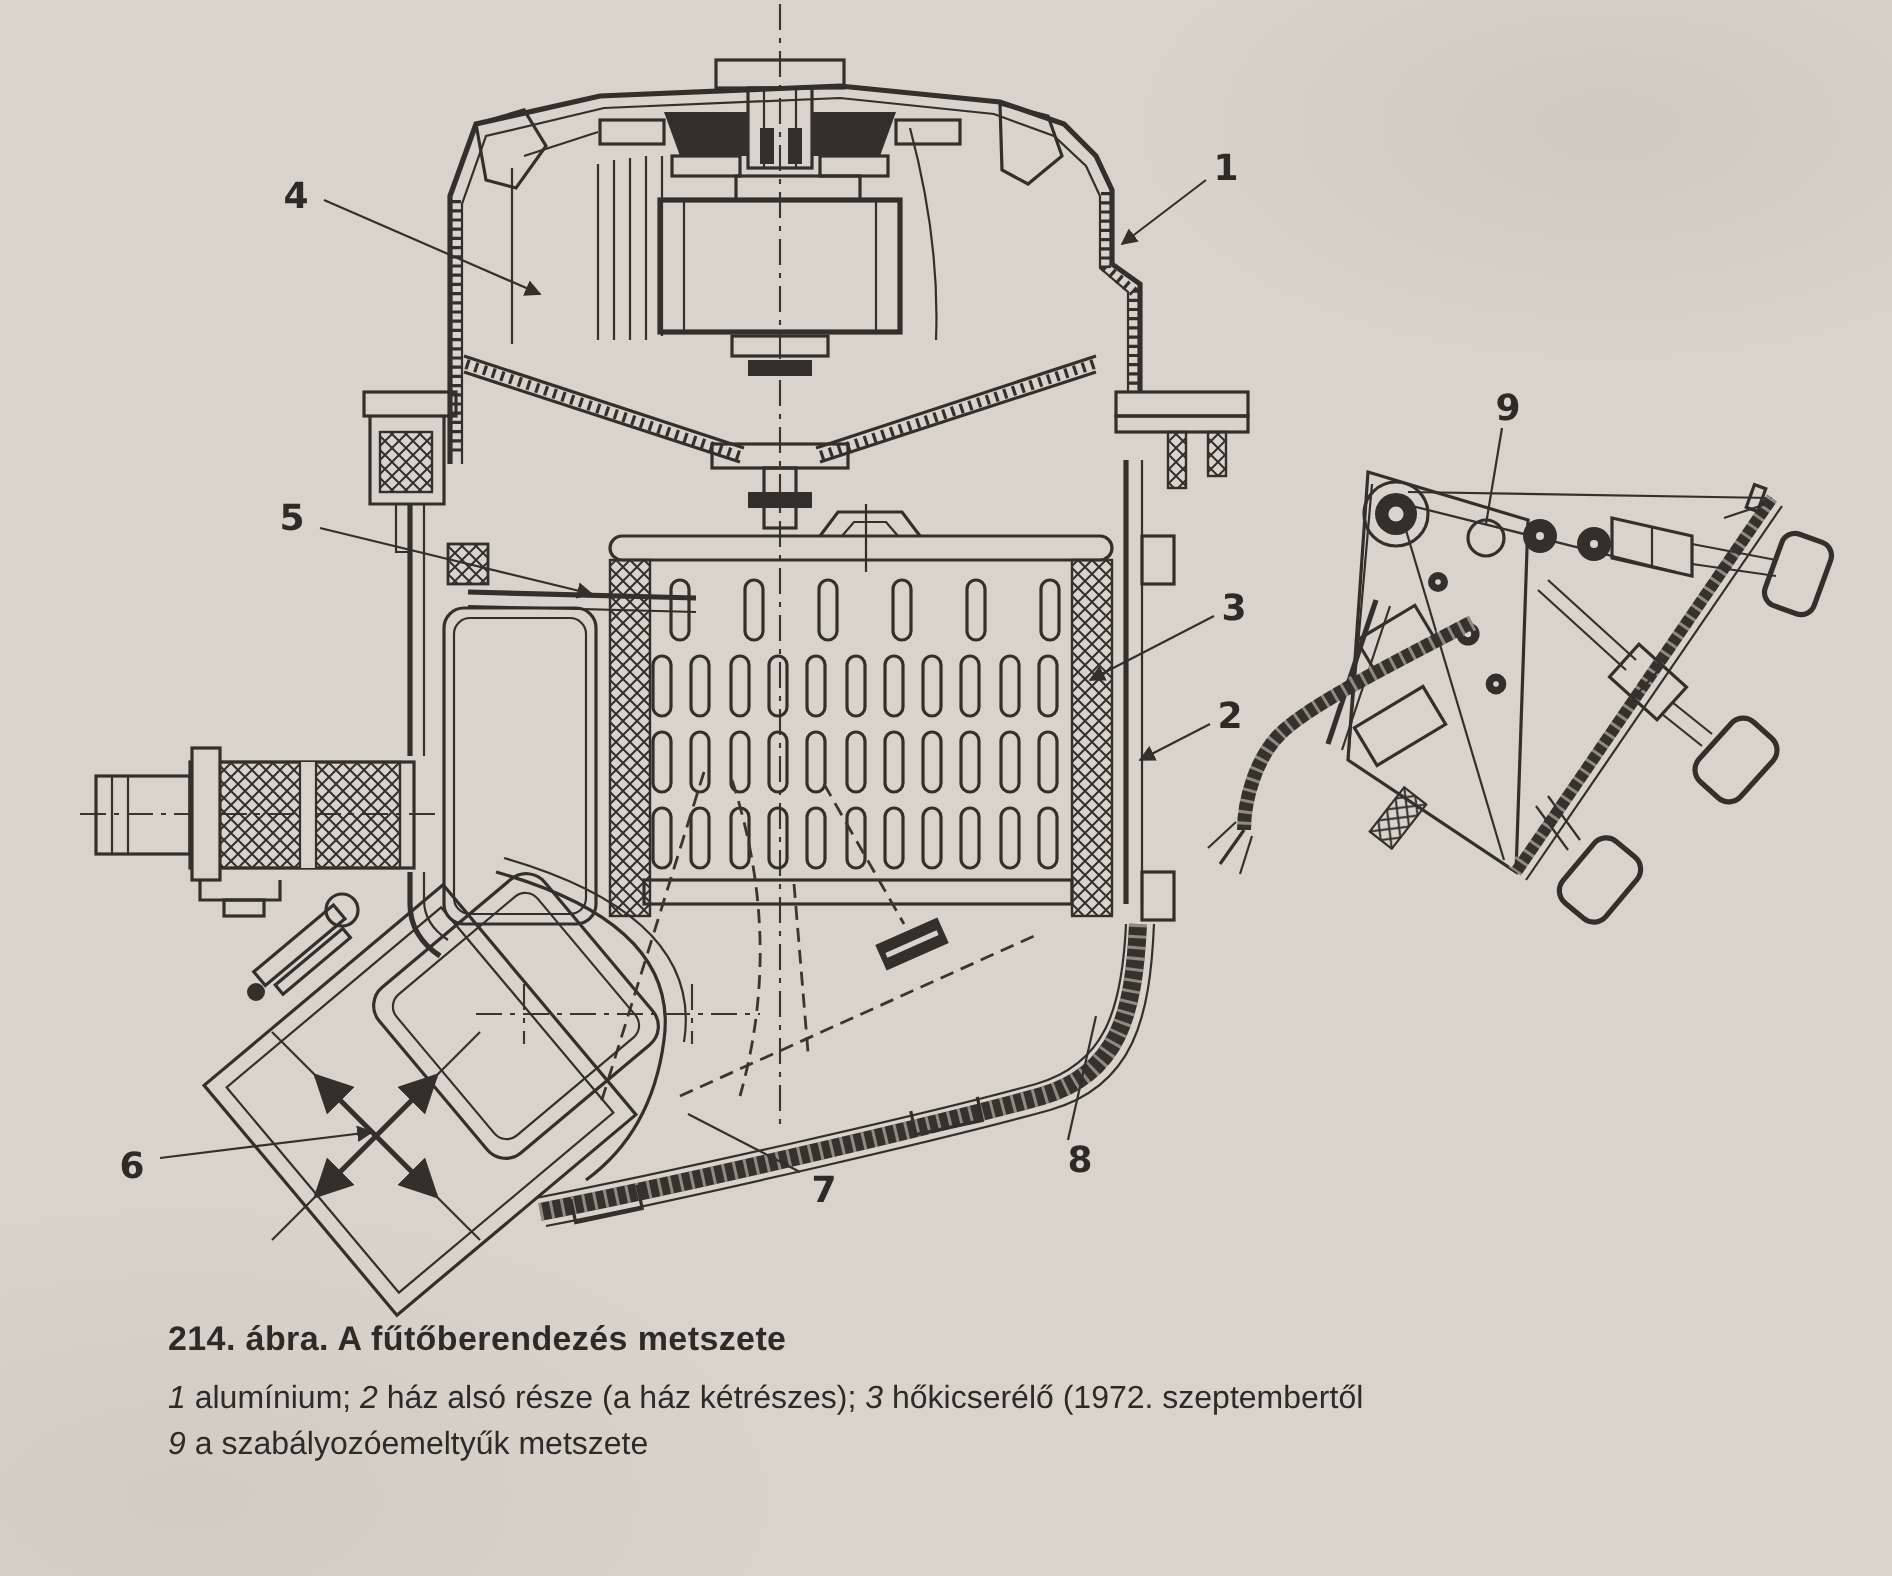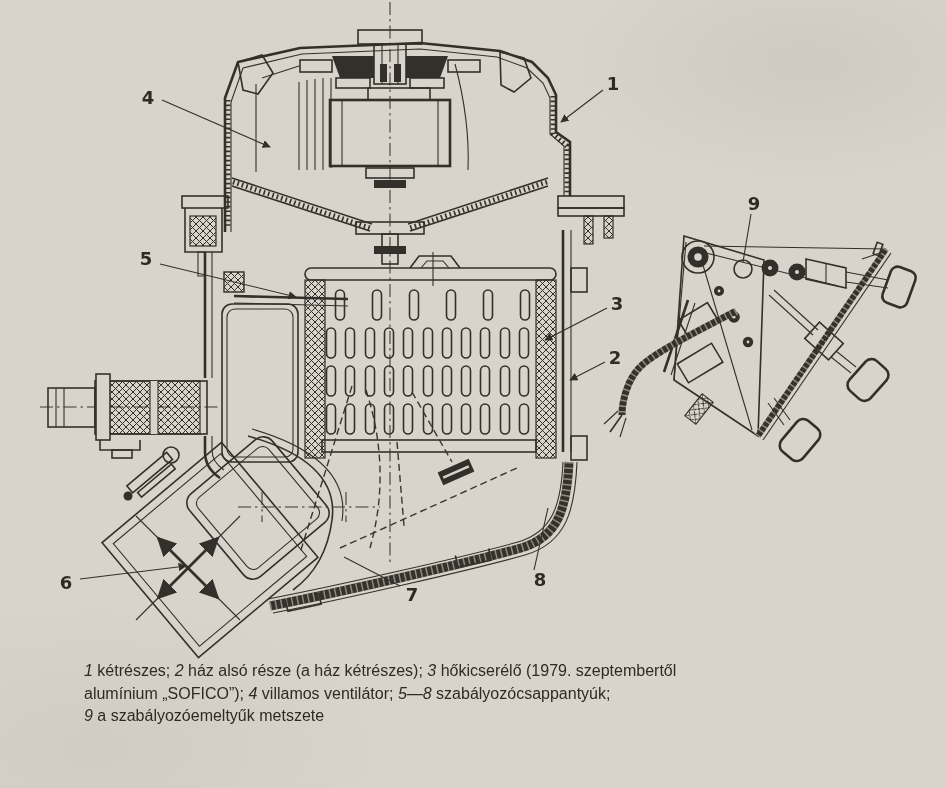--- a/index.html
+++ b/index.html
@@ -374,18 +374,18 @@
 
     <line x1="534" y1="570" x2="548" y2="508" class="th"></line>
     <text x="540" y="586" class="callout">8</text>
 
     <line x1="751" y1="214" x2="743" y2="262" class="th"></line>
     <text x="754" y="210" class="callout">9</text>
   </g>
 </svg>
 
 <div class="caption">
-  <div class="cap-line"><i>1</i><span> kétrészes; </span><i>2</i><span> ház alsó része (a ház kétrészes); </span><i>3</i><span> hőkicserélő (1979. szeptembertől</span></div>
-  <div class="cap-line"><span>alumínium „SOFICO”); </span><i>4</i><span> villamos ventilátor; </span><i>5—8</i><span> szabályozócsappantyúk;</span></div>
+  <div class="cap-title">214. ábra. A fűtőberendezés metszete</div>
+  <div class="cap-line"><i>1</i><span> alumínium; </span><i>2</i><span> ház alsó része (a ház kétrészes); </span><i>3</i><span> hőkicserélő (1972. szeptembertől</span></div>
   <div class="cap-line"><i>9</i><span> a szabályozóemeltyűk metszete</span></div>
 </div>
 
 </div>
 
 </body></html>

